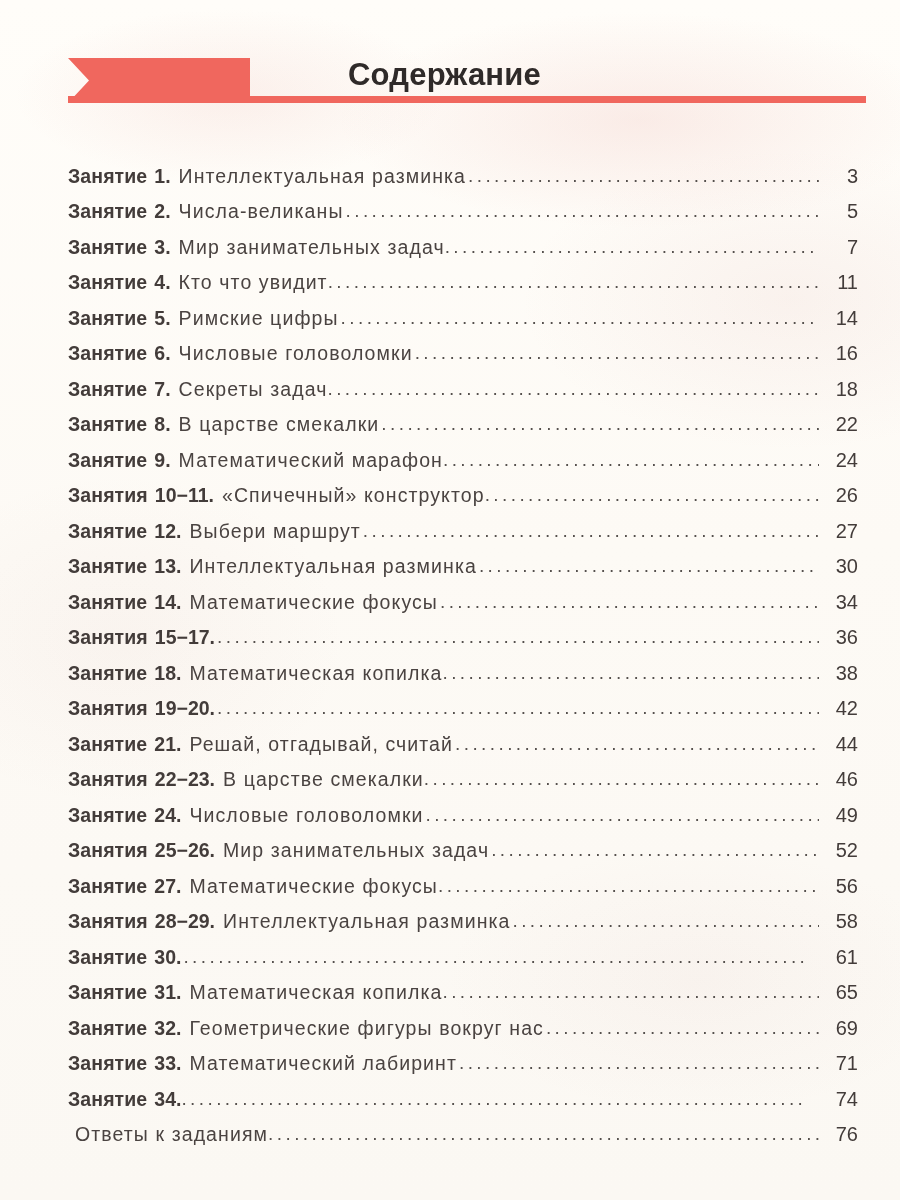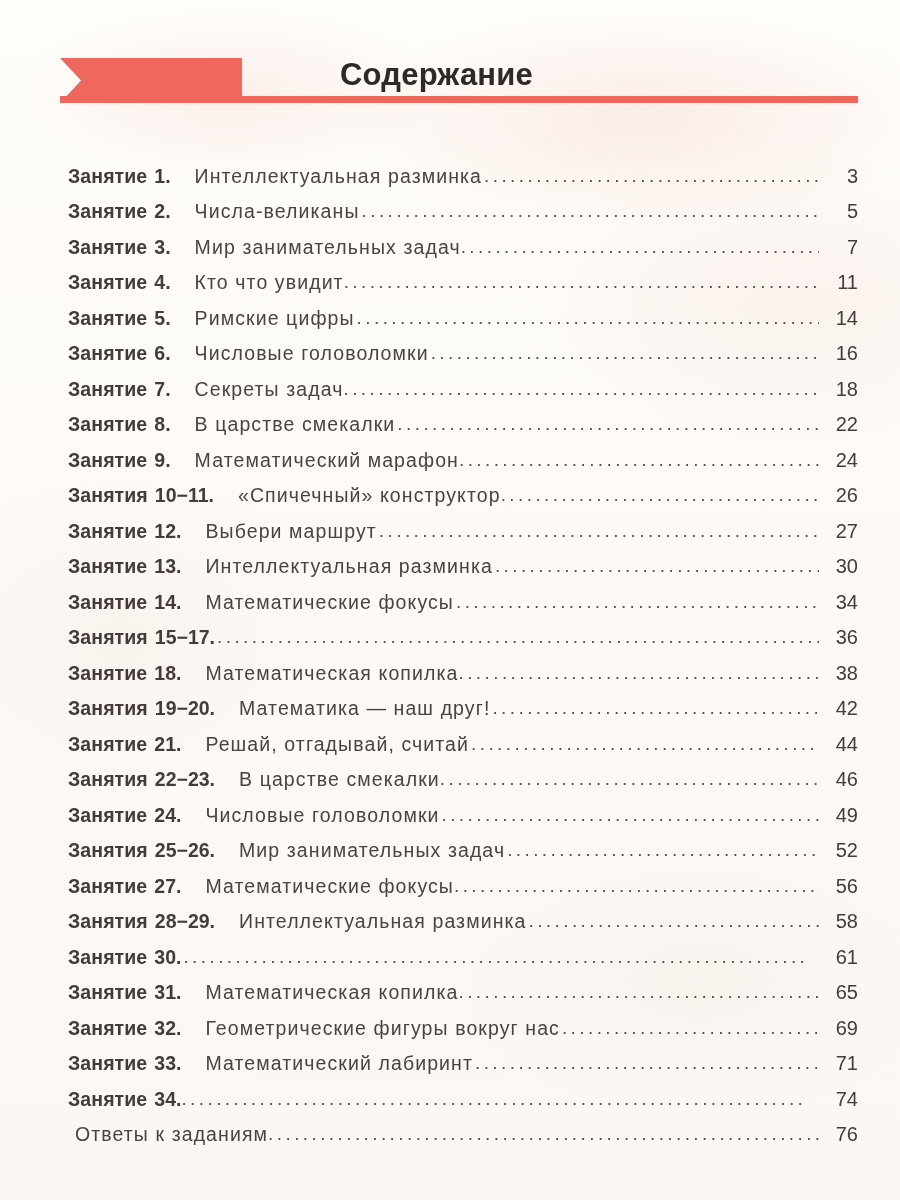--- a/index.html
+++ b/index.html
@@ -33,21 +33,21 @@
   .page {
     position: relative;
     z-index: 1;
     width: 900px;
     height: 1200px;
   }
 
   
   .header {
     position: absolute;
-    left: 0;
+    left: 8px;
     top: 0;
     width: 829px;
     height: 120px;
   }
   .ribbon {
     position: absolute;
     left: 60px;
     top: 58px;
     width: 182px;
     height: 45px;
@@ -96,21 +96,21 @@
     flex: 0 0 auto;
   }
   .toc-num {
     font-weight: bold;
     color: #433c3a;
     flex: 0 0 auto;
     margin-left: 7px;
   }
   .toc-title {
     flex: 0 0 auto;
-    margin-left: 24px;
+    margin-left: 8px;
     letter-spacing: 1.1px;
     color: #4a4341;
   }
   .toc-row.plain .toc-title {
     margin-left: 7px;
   }
   .toc-dots {
     flex: 1 1 auto;
     overflow: hidden;
     margin: 0 5px 0 2px;
@@ -248,21 +248,20 @@
       <div class="toc-row tight">
         <span class="toc-label">Занятие</span>
         <span class="toc-num">18.</span>
         <span class="toc-title">Математическая копилка</span>
         <span class="toc-dots"></span>
         <span class="toc-page">38</span>
       </div>
       <div class="toc-row">
         <span class="toc-label">Занятия</span>
         <span class="toc-num">19−20.</span>
-        <span class="toc-title">Математика — наш друг!</span>
         <span class="toc-dots"></span>
         <span class="toc-page">42</span>
       </div>
       <div class="toc-row">
         <span class="toc-label">Занятие</span>
         <span class="toc-num">21.</span>
         <span class="toc-title">Решай, отгадывай, считай</span>
         <span class="toc-dots"></span>
         <span class="toc-page">44</span>
       </div>

